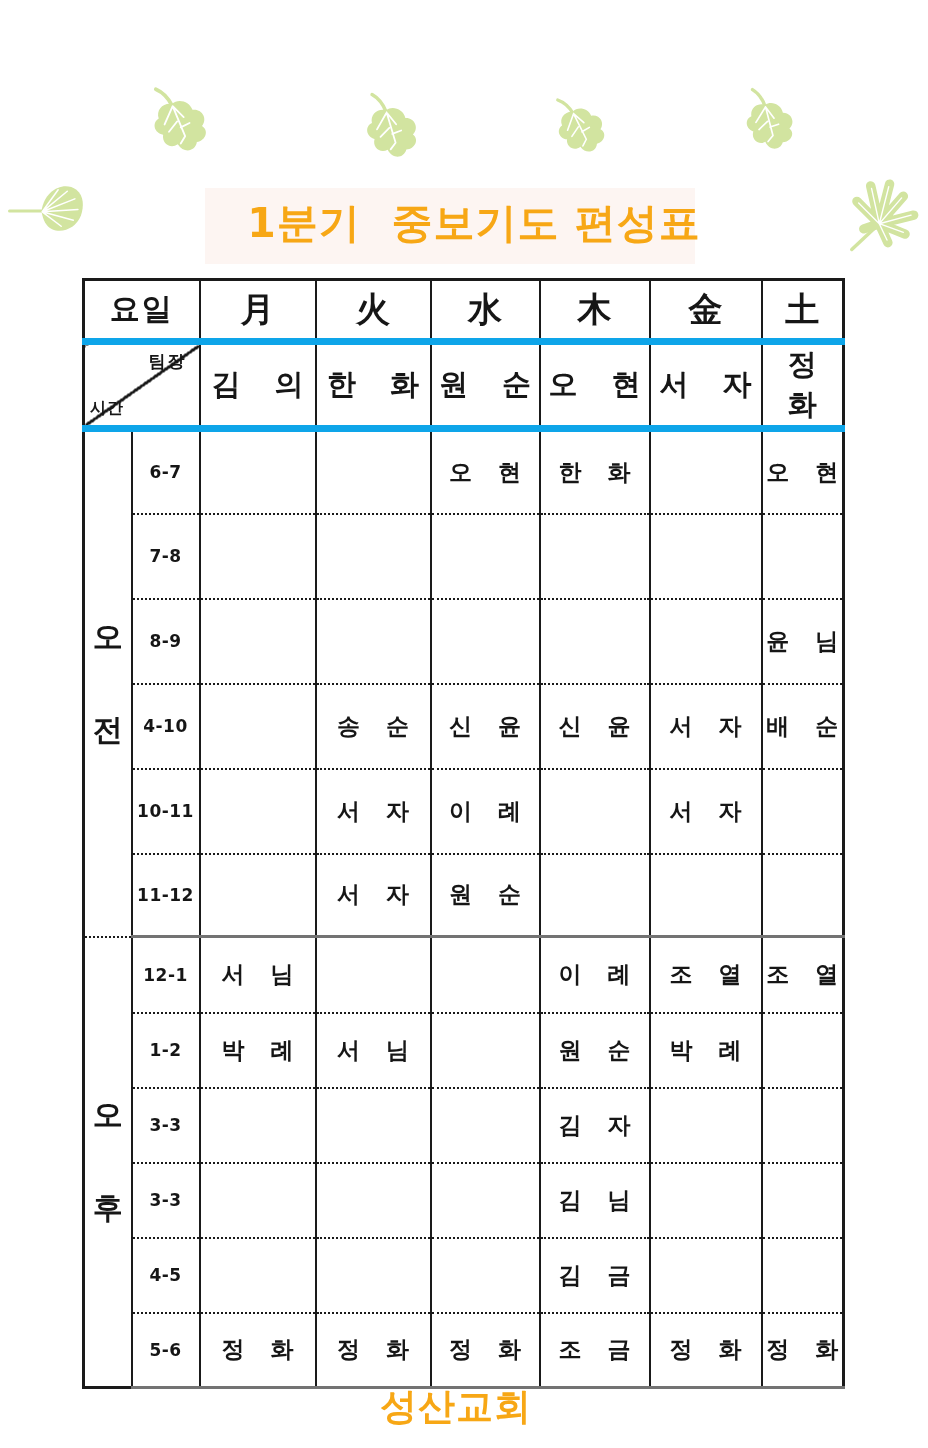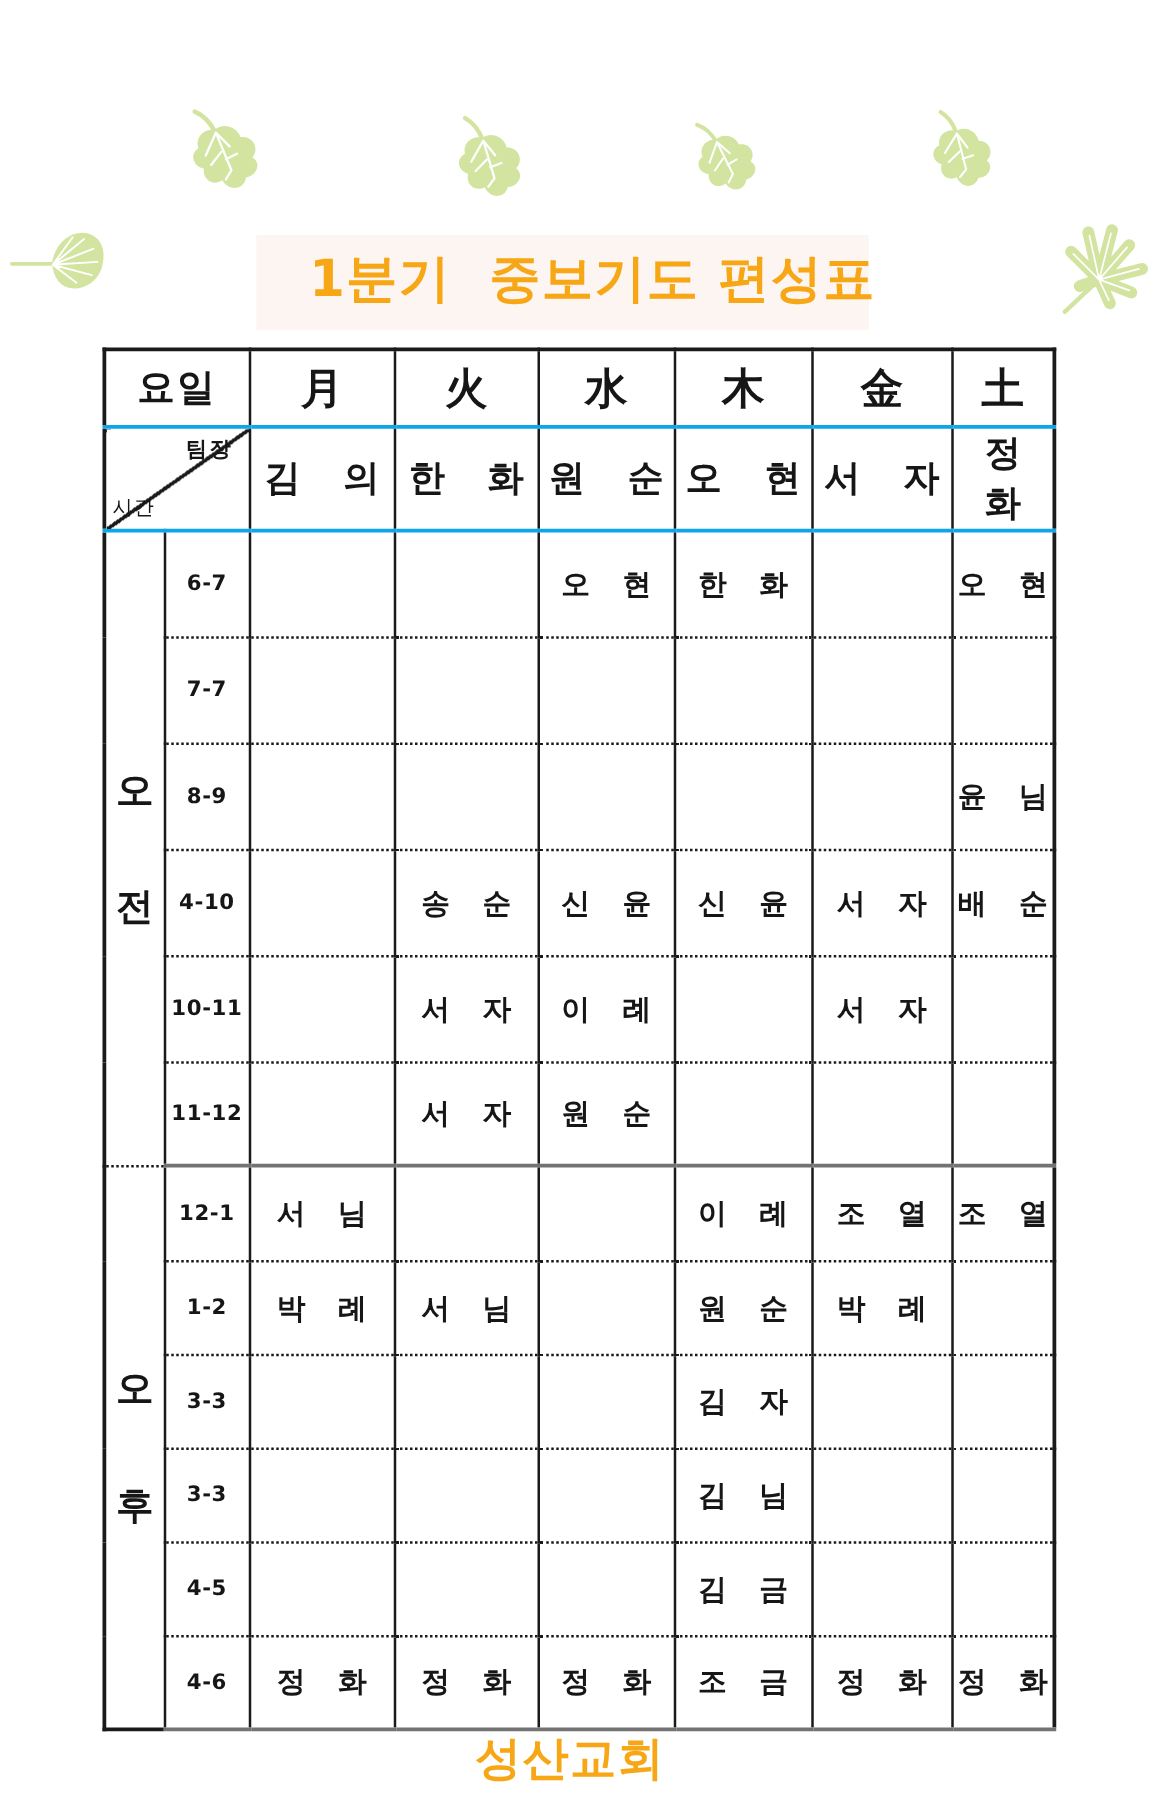--- a/index.html
+++ b/index.html
@@ -29,42 +29,42 @@
   
   table.sched{
     position:absolute;left:82px;top:278px;width:760px;
     border-collapse:collapse;table-layout:fixed;background:#fff;
     border:3px solid #1a1a1a;
   }
   table.sched td{
     border-left:2px solid #1a1a1a;
     text-align:center;vertical-align:middle;padding:0;overflow:hidden;
   }
-  tr.hdr td{border-bottom:3px solid #0ea5e9;}
+  tr.hdr td{border-bottom:7px solid #0ea5e9;}
   tr.body td{border-bottom:2px dotted #1a1a1a;}
   tr.body.last td{border-bottom:3px solid #737373;}
 
   td.c-day{font-family:"DejaVu Serif", serif;font-size:34px;font-weight:600;}
   td.c-corner{font-size:30px;font-weight:bold;letter-spacing:2px;}
   td.c-leader{font-size:29px;font-weight:bold;word-spacing:24px;}
   td.time{font-size:17px;font-weight:bold;letter-spacing:0.5px;margin-left:31px;}
   td.name{font-size:23px;font-weight:600;word-spacing:18px;}
   td.period{border-right:2px solid #1a1a1a;}
   .period-stack{display:flex;flex-direction:column;align-items:center;justify-content:center;gap:52px;
     font-size:30px;font-weight:bold;}
 
   
   td.c-diag{
     position:relative;
     background:linear-gradient(to bottom right,
       transparent calc(50% - 1.5px), #1a1a1a calc(50% - 1.5px),
       #1a1a1a calc(50% + 1.5px), transparent calc(50% + 1.5px));
   }
   .diag-team{position:absolute;top:5px;right:12px;font-size:17px;font-weight:bold;letter-spacing:2px;}
-  .diag-time{position:absolute;bottom:6px;left:5px;font-size:16px;font-weight:normal;letter-spacing:1px;}
+  .diag-time{position:absolute;bottom:6px;left:5px;font-size:16px;font-weight:bold;letter-spacing:1px;}
 
   
   .footer{
     position:absolute;left:0;right:16px;top:1382px;text-align:center;
     font-size:37px;font-weight:bold;color:#f7a715;letter-spacing:1px;
   }
 </style>
 </head>
 <body>
 
@@ -151,21 +151,21 @@
       </td>
       <td class="time">6-7</td>
       <td class="name"></td>
       <td class="name"></td>
       <td class="name">오 현</td>
       <td class="name">한 화</td>
       <td class="name"></td>
       <td class="name">오 현</td>
     </tr>
     <tr class="body" style="height:85px">
-      <td class="time">7-7</td>
+      <td class="time">7-8</td>
       <td class="name"></td>
       <td class="name"></td>
       <td class="name"></td>
       <td class="name"></td>
       <td class="name"></td>
       <td class="name"></td>
     </tr>
     <tr class="body" style="height:85px">
       <td class="time">8-9</td>
       <td class="name"></td>
@@ -248,21 +248,21 @@
     <tr class="body" style="height:75px">
       <td class="time">4-5</td>
       <td class="name"></td>
       <td class="name"></td>
       <td class="name"></td>
       <td class="name">김 금</td>
       <td class="name"></td>
       <td class="name"></td>
     </tr>
     <tr class="body last" style="height:75px">
-      <td class="time">4-6</td>
+      <td class="time">5-6</td>
       <td class="name">정 화</td>
       <td class="name">정 화</td>
       <td class="name">정 화</td>
       <td class="name">조 금</td>
       <td class="name">정 화</td>
       <td class="name">정 화</td>
     </tr>
   </tbody>
     </table>
 

